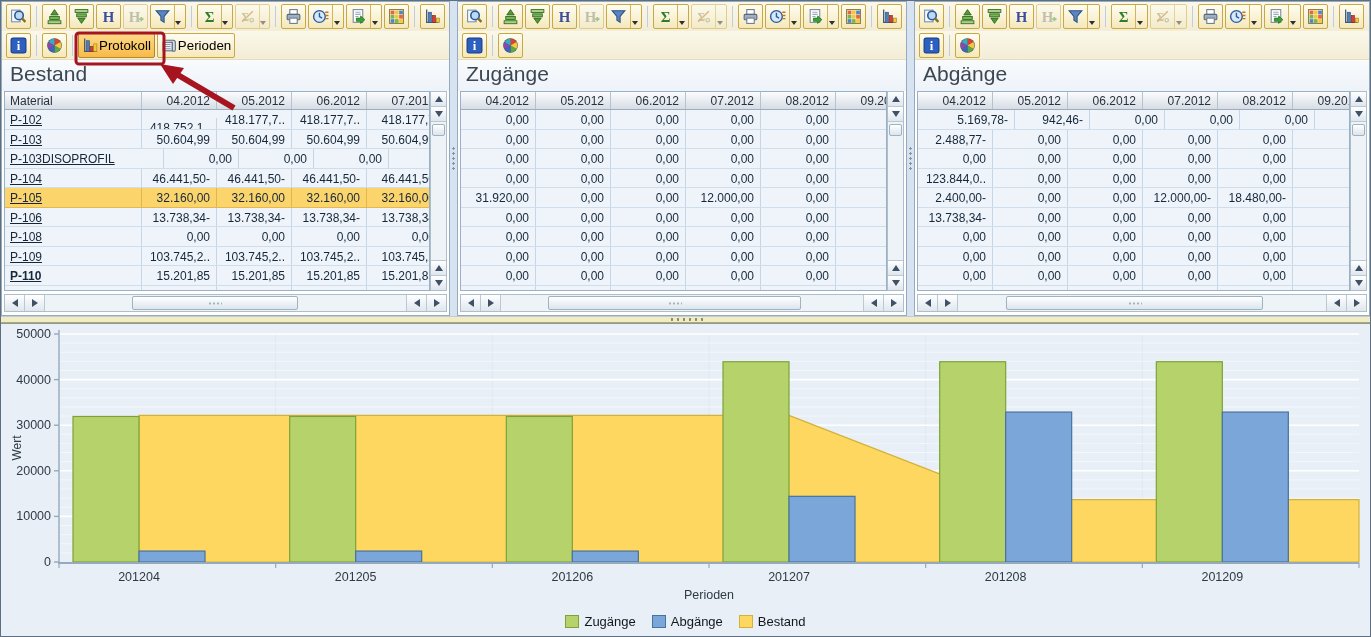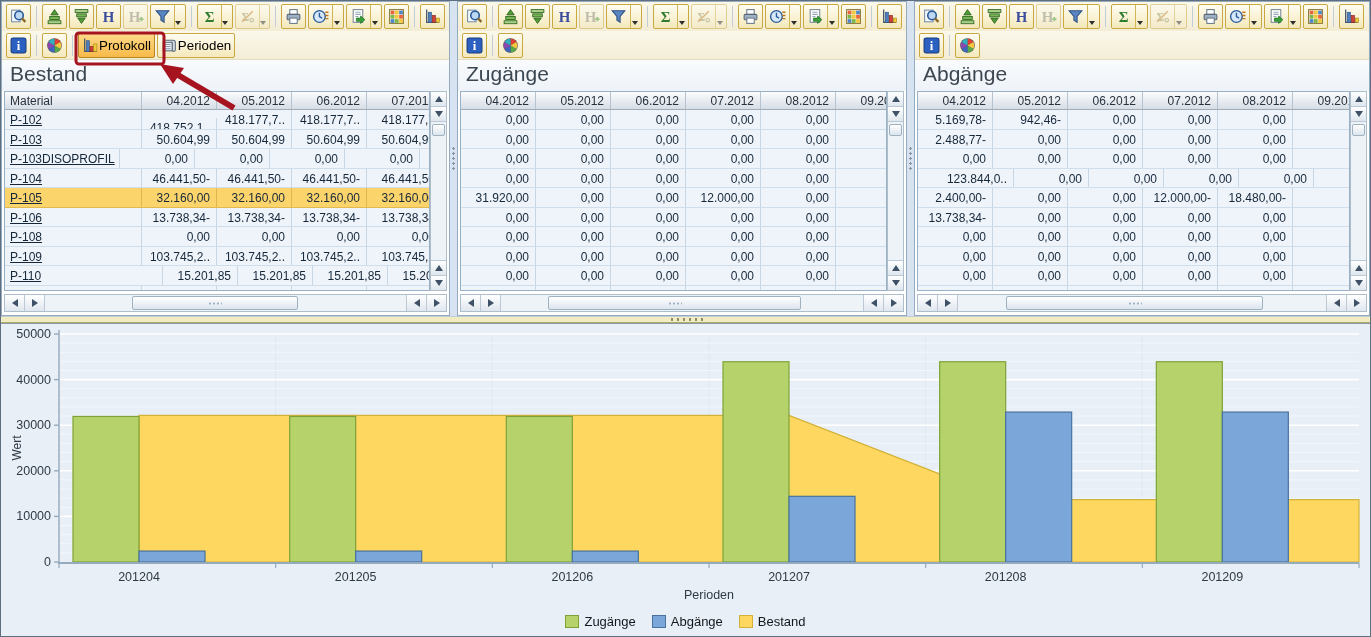--- a/index.html
+++ b/index.html
@@ -272,21 +272,21 @@
                 <div class="td num" style="width: 75px;">418.177,7</div>
               </div>
               <div class="trow">
                 <div class="td mat" style="width: 137px;">P-103</div>
                 <div class="td num" style="width: 75px;">50.604,99</div>
                 <div class="td num" style="width: 75px;">50.604,99</div>
                 <div class="td num" style="width: 75px;">50.604,99</div>
                 <div class="td num" style="width: 75px;">50.604,99</div>
               </div>
               <div class="trow">
-                <div class="td mat" style="width: 115px;">P-103DISOPROFIL</div>
+                <div class="td mat" style="width: 159px;">P-103DISOPROFIL</div>
                 <div class="td num" style="width: 75px;">0,00</div>
                 <div class="td num" style="width: 75px;">0,00</div>
                 <div class="td num" style="width: 75px;">0,00</div>
                 <div class="td num" style="width: 75px;">0,00</div>
               </div>
               <div class="trow">
                 <div class="td mat" style="width: 137px;">P-104</div>
                 <div class="td num" style="width: 75px;">46.441,50-</div>
                 <div class="td num" style="width: 75px;">46.441,50-</div>
                 <div class="td num" style="width: 75px;">46.441,50-</div>
@@ -314,21 +314,21 @@
                 <div class="td num" style="width: 75px;">0,00</div>
               </div>
               <div class="trow">
                 <div class="td mat" style="width: 137px;">P-109</div>
                 <div class="td num" style="width: 75px;">103.745,2..</div>
                 <div class="td num" style="width: 75px;">103.745,2..</div>
                 <div class="td num" style="width: 75px;">103.745,2..</div>
                 <div class="td num" style="width: 75px;">103.745,2</div>
               </div>
               <div class="trow">
-                <div class="td mat" style="width: 158px;">P-110</div>
+                <div class="td mat" style="width: 137px; font-weight: bold;">P-110</div>
                 <div class="td num" style="width: 75px;">15.201,85</div>
                 <div class="td num" style="width: 75px;">15.201,85</div>
                 <div class="td num" style="width: 75px;">15.201,85</div>
                 <div class="td num" style="width: 75px;">15.201,85</div>
               </div>
               <div class="trow">
                 <div class="td mat" style="width: 137px;">P-112</div>
                 <div class="td num" style="width: 75px;">0,00</div>
                 <div class="td num" style="width: 75px;">0,00</div>
                 <div class="td num" style="width: 75px;">0,00</div>
@@ -825,21 +825,21 @@
           <div class="thead">
               <div class="th num" style="width: 75px;">04.2012</div>
               <div class="th num" style="width: 75px;">05.2012</div>
               <div class="th num" style="width: 75px;">06.2012</div>
               <div class="th num" style="width: 75px;">07.2012</div>
               <div class="th num" style="width: 75px;">08.2012</div>
               <div class="th num" style="width: 75px;">09.2012</div>
             </div>
           <div class="rows">
               <div class="trow">
-                <div class="td num" style="width: 75px;">5.169,78-</div>
+                <div class="td num" style="width: 97px;">5.169,78-</div>
                 <div class="td num" style="width: 75px;">942,46-</div>
                 <div class="td num" style="width: 75px;">0,00</div>
                 <div class="td num" style="width: 75px;">0,00</div>
                 <div class="td num" style="width: 75px;">0,00</div>
                 <div class="td num" style="width: 75px;"></div>
               </div>
               <div class="trow">
                 <div class="td num" style="width: 75px;">2.488,77-</div>
                 <div class="td num" style="width: 75px;">0,00</div>
                 <div class="td num" style="width: 75px;">0,00</div>
@@ -849,21 +849,21 @@
               </div>
               <div class="trow">
                 <div class="td num" style="width: 75px;">0,00</div>
                 <div class="td num" style="width: 75px;">0,00</div>
                 <div class="td num" style="width: 75px;">0,00</div>
                 <div class="td num" style="width: 75px;">0,00</div>
                 <div class="td num" style="width: 75px;">0,00</div>
                 <div class="td num" style="width: 75px;"></div>
               </div>
               <div class="trow">
-                <div class="td num" style="width: 96px;">123.844,0..</div>
+                <div class="td num" style="width: 75px;">123.844,0..</div>
                 <div class="td num" style="width: 75px;">0,00</div>
                 <div class="td num" style="width: 75px;">0,00</div>
                 <div class="td num" style="width: 75px;">0,00</div>
                 <div class="td num" style="width: 75px;">0,00</div>
                 <div class="td num" style="width: 75px;"></div>
               </div>
               <div class="trow">
                 <div class="td num" style="width: 75px;">2.400,00-</div>
                 <div class="td num" style="width: 75px;">0,00</div>
                 <div class="td num" style="width: 75px;">0,00</div>

